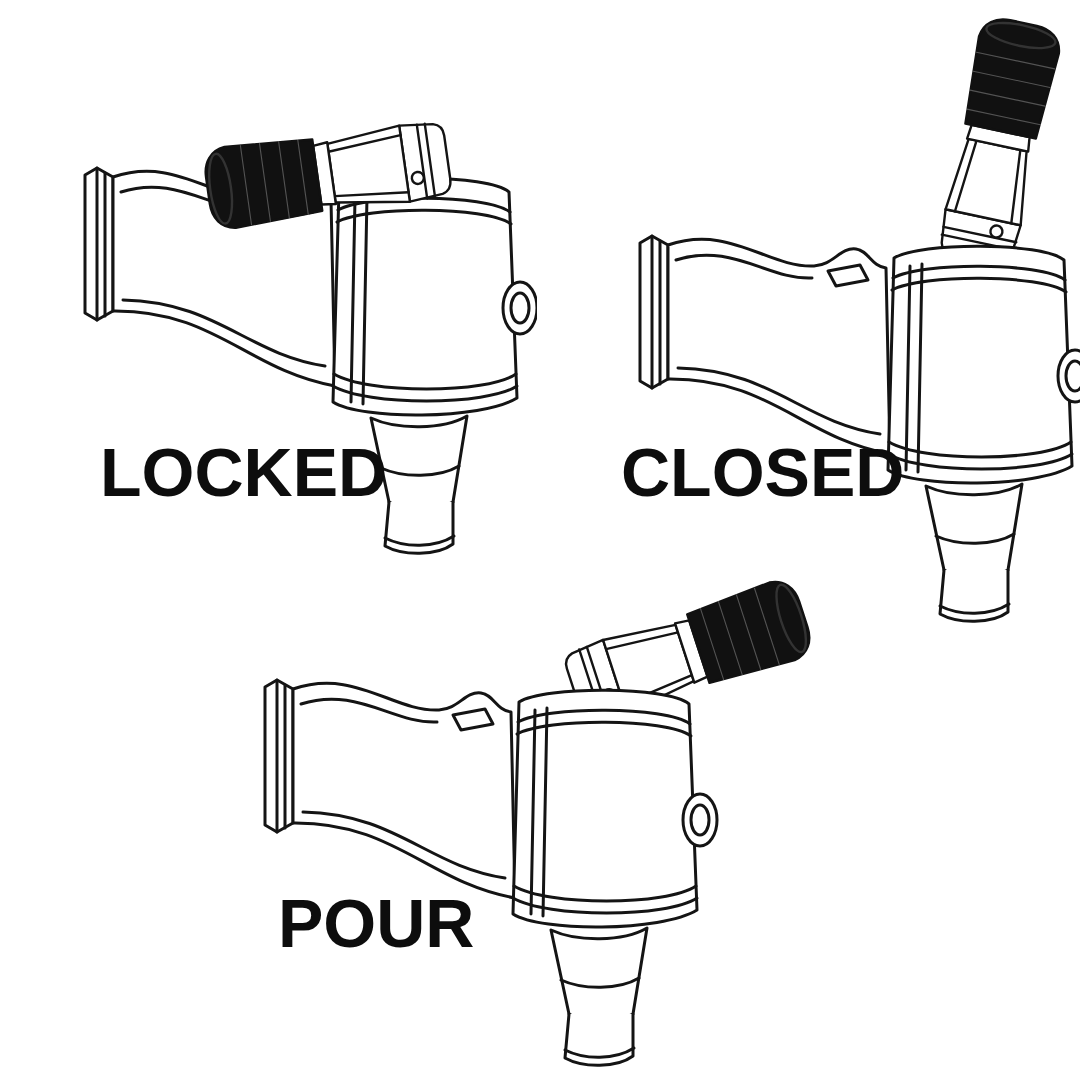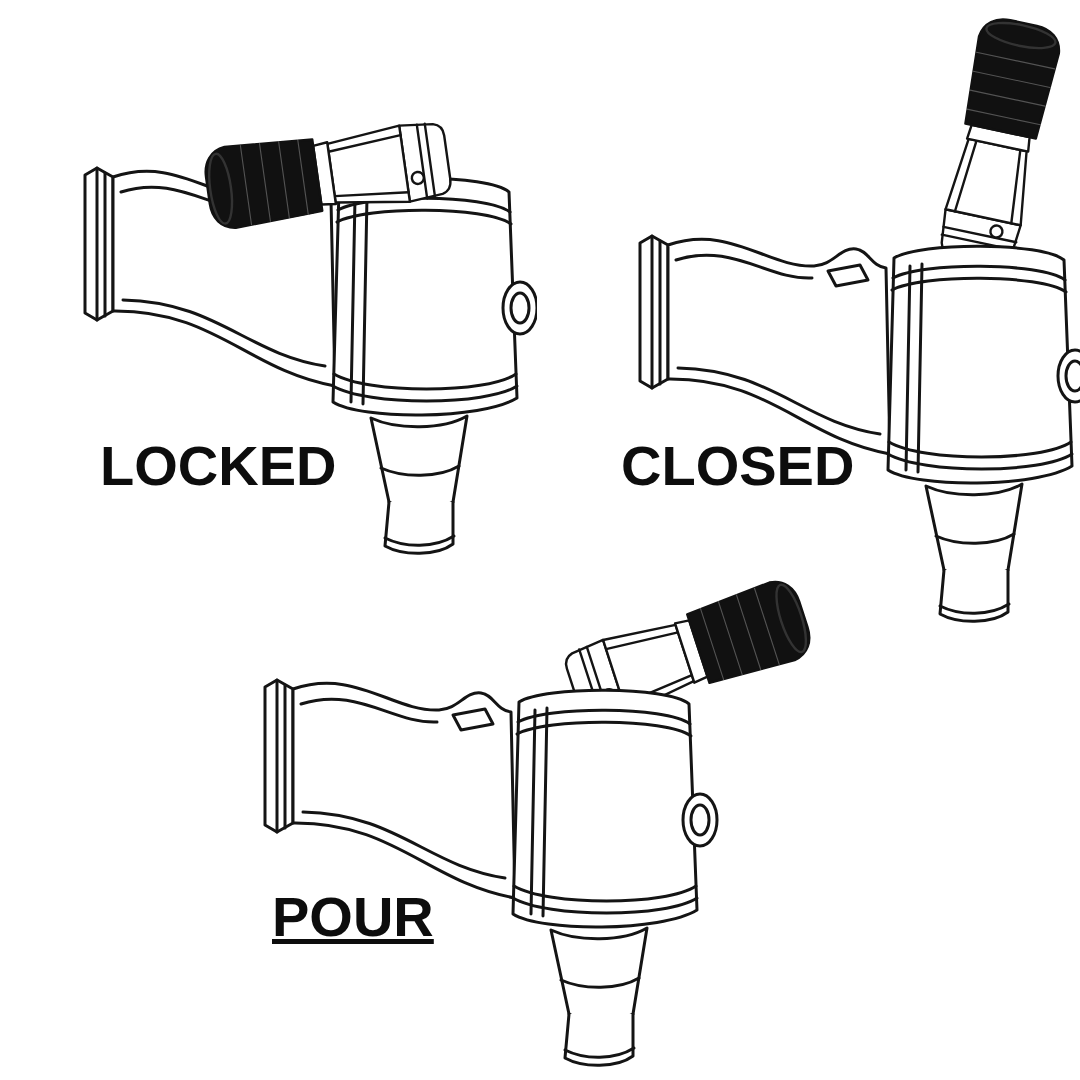--- a/index.html
+++ b/index.html
@@ -15,29 +15,29 @@
     background:#ffffff;
     overflow:hidden;
   }
   .fig{
     position:absolute;
     display:block;
   }
   .state-label{
     position:absolute;
     font-weight:bold;
-    font-size:56px;
+    font-size:68px;
     letter-spacing:0px;
     color:#0d0d0d;
     white-space:nowrap;
     line-height:1;
   }
   #label-locked{left:100px;top:438px;}
   #label-closed{left:621px;top:438px;}
-  #label-pour{left:272px;top:889px;text-decoration:underline;}
+  #label-pour{left:278px;top:889px;}
   #fig-locked{left:57px;top:-18px;width:480px;height:700px;}
   #fig-closed{left:612px;top:-40px;width:480px;height:700px;}
   #fig-pour{left:237px;top:464px;width:640px;height:700px;}
   .defs-holder{position:absolute;width:0;height:0;overflow:hidden;}
 </style>
 </head>
 <body>
 
 <div id="canvas">
 

